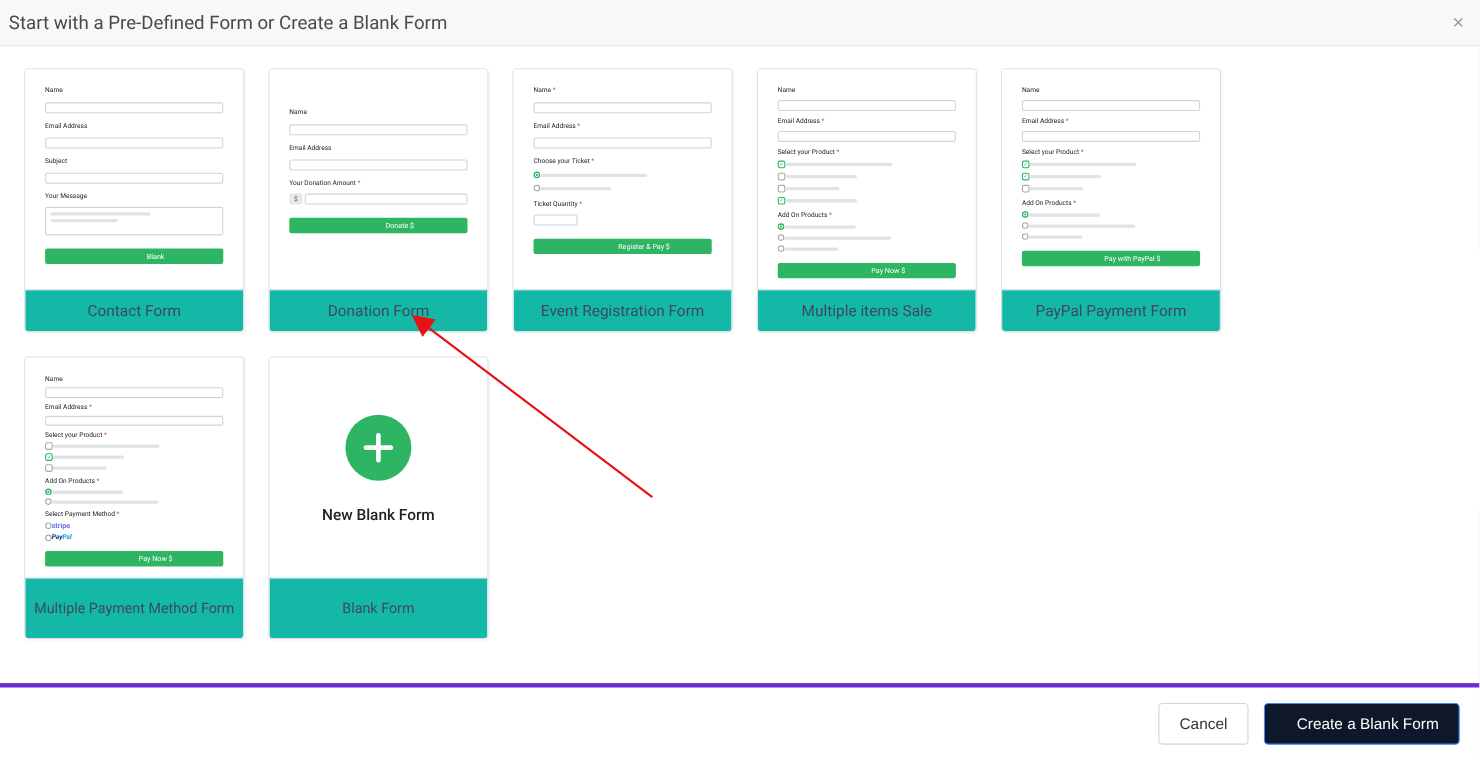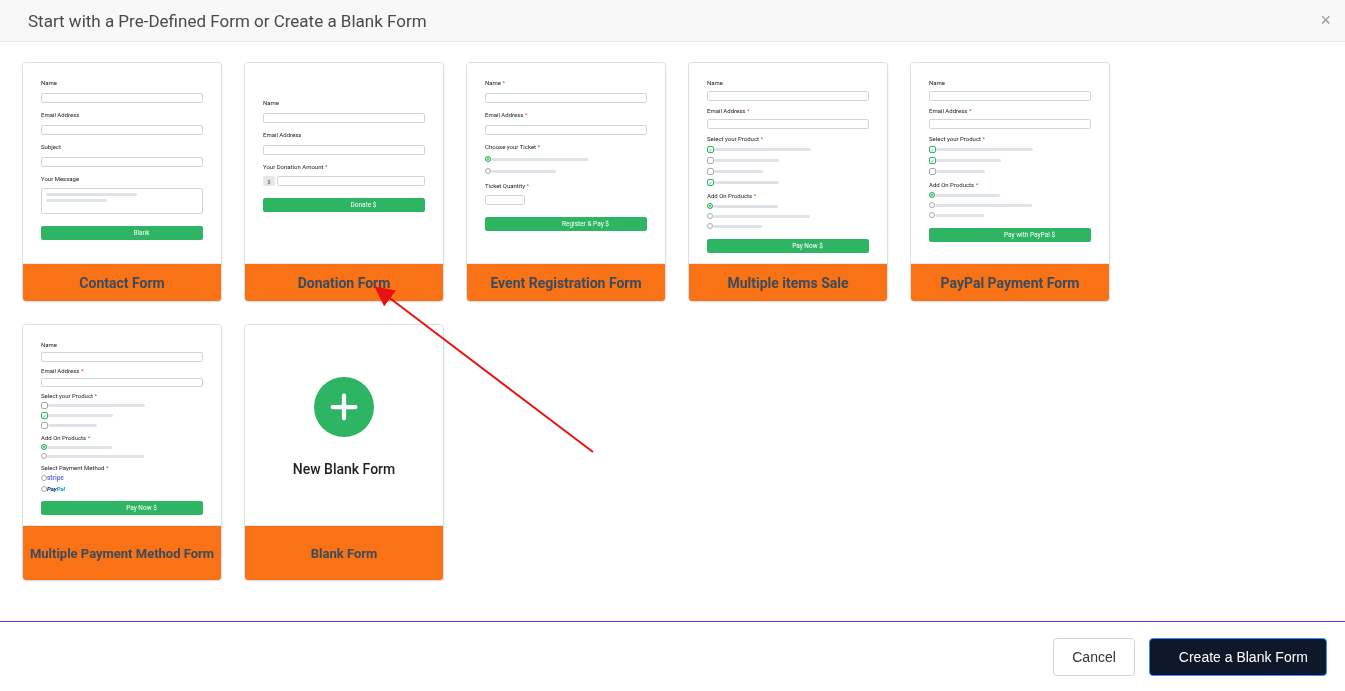--- a/index.html
+++ b/index.html
@@ -1,25 +1,25 @@
 <!DOCTYPE html>
 <html><head>
 <meta charset="utf-8">
 <style>
   * { box-sizing: border-box; margin: 0; padding: 0; }
   html, body { width: 1345px; height: 691px; font-family: -apple-system, BlinkMacSystemFont, "Segoe UI", Roboto, Arial, sans-serif; background: #f5f5f5; overflow: hidden; }
   .modal { width: 1345px; height: 691px; background: #fff; position: relative; }
-  .modal-header { height: 42px; border-bottom: 1px solid #e8e8e8; background: #f8f8f8; display: flex; align-items: center; padding: 0 28px; }
+  .modal-header { height: 42px; border-bottom: 1px solid #e8e8e8; background: #f8f8f8; display: flex; align-items: center; padding: 0 8px; }
   .modal-title { font-size: 17px; color: #4a4a4a; font-weight: 400; }
   .close-btn { position: absolute; right: 14px; top: 10px; font-size: 18px; color: #999; cursor: pointer; background: none; border: none; }
   .modal-body { padding: 20px 22px; height: 579px; overflow: auto; }
   .cards { display: flex; flex-wrap: wrap; gap: 22px; }
   .card { width: 200px; border: 1px solid #d9dfe6; border-radius: 4px; overflow: hidden; background: #fff; box-shadow: 1px 1px 2px rgba(0,0,0,0.04); cursor: pointer; }
   .card-preview { height: 200px; padding: 14px 18px 10px 18px; background: #fff; display: flex; flex-direction: column; gap: 6px; position: relative; }
-  .card-label { height: 38px; border-top: 1px solid #e3e8ee; background: #f97316; display: flex; align-items: center; justify-content: center; font-size: 14px; color: #3c4a5b; font-weight: bold; }
+  .card-label { height: 38px; border-top: 1px solid #e3e8ee; background: #14b8a6; display: flex; align-items: center; justify-content: center; font-size: 14px; color: #3c4a5b; }
   .card-label.tall { height: 55px; flex-direction: column; gap: 2px; text-align: left; padding: 4px 6px; font-size: 13px; }
   
   .pv-label { font-size: 6px; color: #222; margin-top: 2px; }
   .pv-req::after { content: " *"; color: #d33; }
   .pv-input { height: 10px; border: 1px solid #d0d5db; background: #fff; border-radius: 2px; margin-top: 1px; }
   .pv-textarea { height: 26px; border: 1px solid #d0d5db; background: #fff; border-radius: 2px; padding: 4px; display: flex; flex-direction: column; gap: 3px; }
   .pv-btn { height: 14px; background: #2db563; border-radius: 2px; color: #fff; font-size: 6.5px; display: flex; align-items: center; justify-content: center; margin-top: 6px; padding-left: 39px; }
   .pv-amount { display: flex; gap: 2px; }
   .pv-amount .dollar { width: 12px; height: 10px; background: #e6e9ec; border-radius: 2px; font-size: 6px; display:flex;align-items:center;justify-content:center;color:#555;}
   .pv-amount .val { flex: 1; height: 10px; border: 1px solid #d0d5db; border-radius: 2px; }
@@ -31,21 +31,21 @@
   .pv-check.sel { border-color:#2db563;}
   .pv-line { height: 3px; background: #dfe3e7; border-radius: 2px; }
   .pv-line.w40{width:40%;} .pv-line.w60{width:60%;} .pv-line.w30{width:30%;}
   .blank-preview { display:flex; flex-direction:column; align-items:center; justify-content:center; gap:24px; height:100%; }
   .plus-circle { width:60px; height:60px; border-radius:50%; background:#2db563; display:flex; align-items:center; justify-content:center; }
   .plus-circle svg { width:34px; height:34px; }
   .blank-text { font-size:14px; font-weight:500; color:#222; }
   .paypal-txt { font-size:6px; font-style:italic; font-weight:700; }
   .paypal-txt .p1{color:#003087;} .paypal-txt .p2{color:#009cde;}
   .stripe-txt { font-size:6.5px; font-weight:700; color:#6772e5;}
-  .modal-footer { height: 70px; border-top: 1px solid #6d28d9; background: #fff; display:flex; align-items:center; justify-content:flex-end; gap:14px; padding: 0 18px; position:absolute; bottom:0; left:0; right:0;}
+  .modal-footer { height: 70px; border-top: 4px solid #6d28d9; background: #fff; display:flex; align-items:center; justify-content:flex-end; gap:14px; padding: 0 18px; position:absolute; bottom:0; left:0; right:0;}
   .btn { height:38px; padding: 0 18px; border-radius:4px; font-size:14px; cursor:pointer; display:flex;align-items:center;}
   .btn-cancel { background:#fff; border:1px solid #d0d5db; color:#333; }
   .btn-primary { background:#0f172a; border:1px solid #3b8cff; color:#fff; font-weight:400;padding-left:29px;}
   
   .arrow-svg { position:absolute; left:375px; top:284px; width:230px; height:180px; pointer-events:none; }
 </style>
 </head>
 <body>
 
 <div class="modal">

